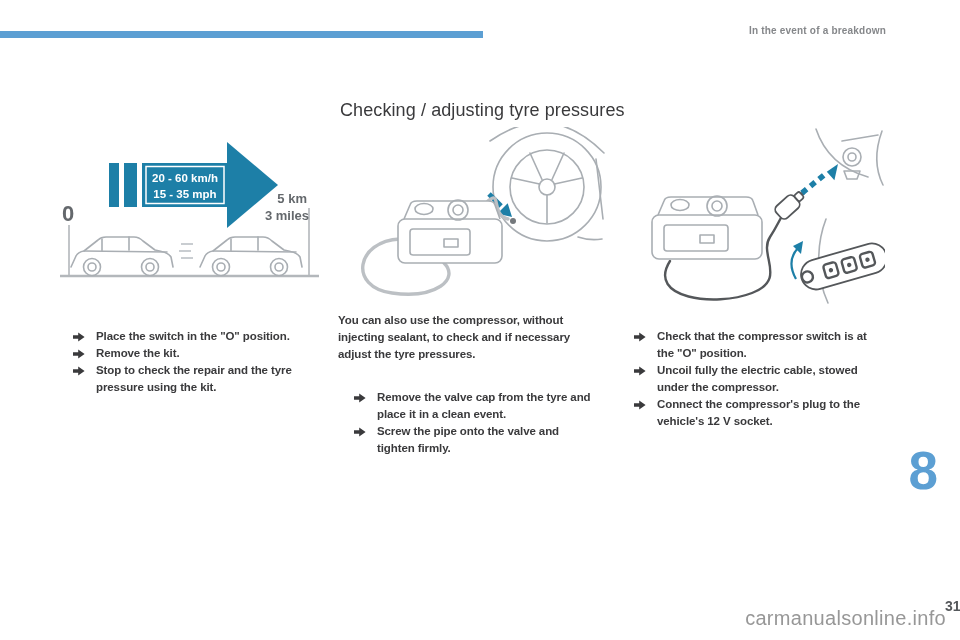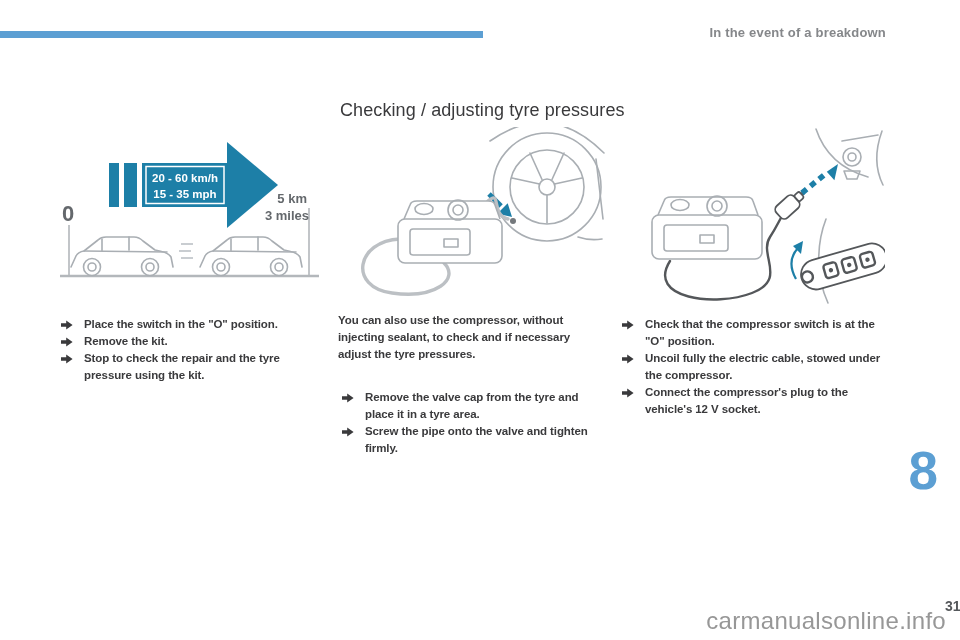--- a/index.html
+++ b/index.html
@@ -8,21 +8,21 @@
     background:#ffffff;
     font-family:"Liberation Sans", sans-serif;
   }
   
   .hdr-bar{
     position:absolute;left:0;top:31px;width:483px;height:7px;
     background:var(--chapter_blue,#5c9fd3);
   }
   .hdr-title{
     position:absolute;top:25px;right:74px;
-    font-size:13px;font-weight:700;color:var(--text_gray,#85878a);
+    font-size:10px;font-weight:700;color:var(--text_gray,#85878a);
     letter-spacing:.2px;
   }
   
   .page-title{
     position:absolute;left:340px;top:100px;
     font-size:18px;font-weight:400;color:var(--text_dark,#3a3a3c);
     letter-spacing:.1px;
   }
   
   .panel{position:absolute;}
@@ -39,39 +39,39 @@
   .acc-f{fill:var(--accent,#1d7fa7);}
   .acc-s{stroke:var(--accent,#1d7fa7);}
   .lbl{fill:#64686c;font-weight:700;}
   
   .col{position:absolute;top:312px;color:var(--text_dark,#3a3a3c);font-weight:700;
        font-size:11.5px;line-height:17px;letter-spacing:-.1px;}
   .col1{left:57px;width:268px;}
   .col2{left:338px;width:272px;}
   .col3{left:618px;width:270px;}
   .intro{margin:0 16px 0 0;}
-  ul.blist{list-style:none;margin:4px;padding:0;}
+  ul.blist{list-style:none;margin:16px;padding:0;}
   .col2 ul.blist{margin-top:26px;}
   ul.blist li{display:flex;align-items:flex-start;}
   .b-ico{flex:0 0 23px;padding-top:3.5px;}
   .b-ico svg{display:block;}
   .b-txt{flex:1;}
   
   .chapter-num{
     position:absolute;top:444px;right:22px;
     font-size:53px;font-weight:700;line-height:1;
     color:var(--chapter_blue,#5c9fd3);
   }
   .page-num{
     position:absolute;left:921px;top:598px;
     font-size:14px;font-weight:700;color:#55585b;margin-left:24px;
   }
   .watermark{
     position:absolute;right:14px;top:607px;
-    font-size:24px;color:var(--watermark_gray,#979797);
+    font-size:20px;color:var(--watermark_gray,#979797);
     letter-spacing:.3px;white-space:nowrap;
   }
 </style>
 </head>
 <body>
 
 <div class="hdr-bar"></div>
 <div class="hdr-title">In the event of a breakdown</div>
 
 <div class="page-title">Checking / adjusting tyre pressures</div>
@@ -234,21 +234,21 @@
 
 <div class="col col2">
   <p class="intro">You can also use the compressor, without injecting sealant, to check and if necessary adjust the tyre pressures.</p>
   <ul class="blist">
     <li>
       <span class="b-ico">
           <svg width="12" height="10" viewBox="0 0 12 10">
             <path d="M0 3.2 H5.2 V0.4 L11.6 5 L5.2 9.6 V6.8 H0 Z" fill="#3a3a3c"></path>
           </svg>
         </span>
-      <span class="b-txt">Remove the valve cap from the tyre and place it in a tyre area.</span>
+      <span class="b-txt">Remove the valve cap from the tyre and place it in a clean event.</span>
     </li>
     <li>
       <span class="b-ico">
           <svg width="12" height="10" viewBox="0 0 12 10">
             <path d="M0 3.2 H5.2 V0.4 L11.6 5 L5.2 9.6 V6.8 H0 Z" fill="#3a3a3c"></path>
           </svg>
         </span>
       <span class="b-txt">Screw the pipe onto the valve and tighten firmly.</span>
     </li>
   </ul>

